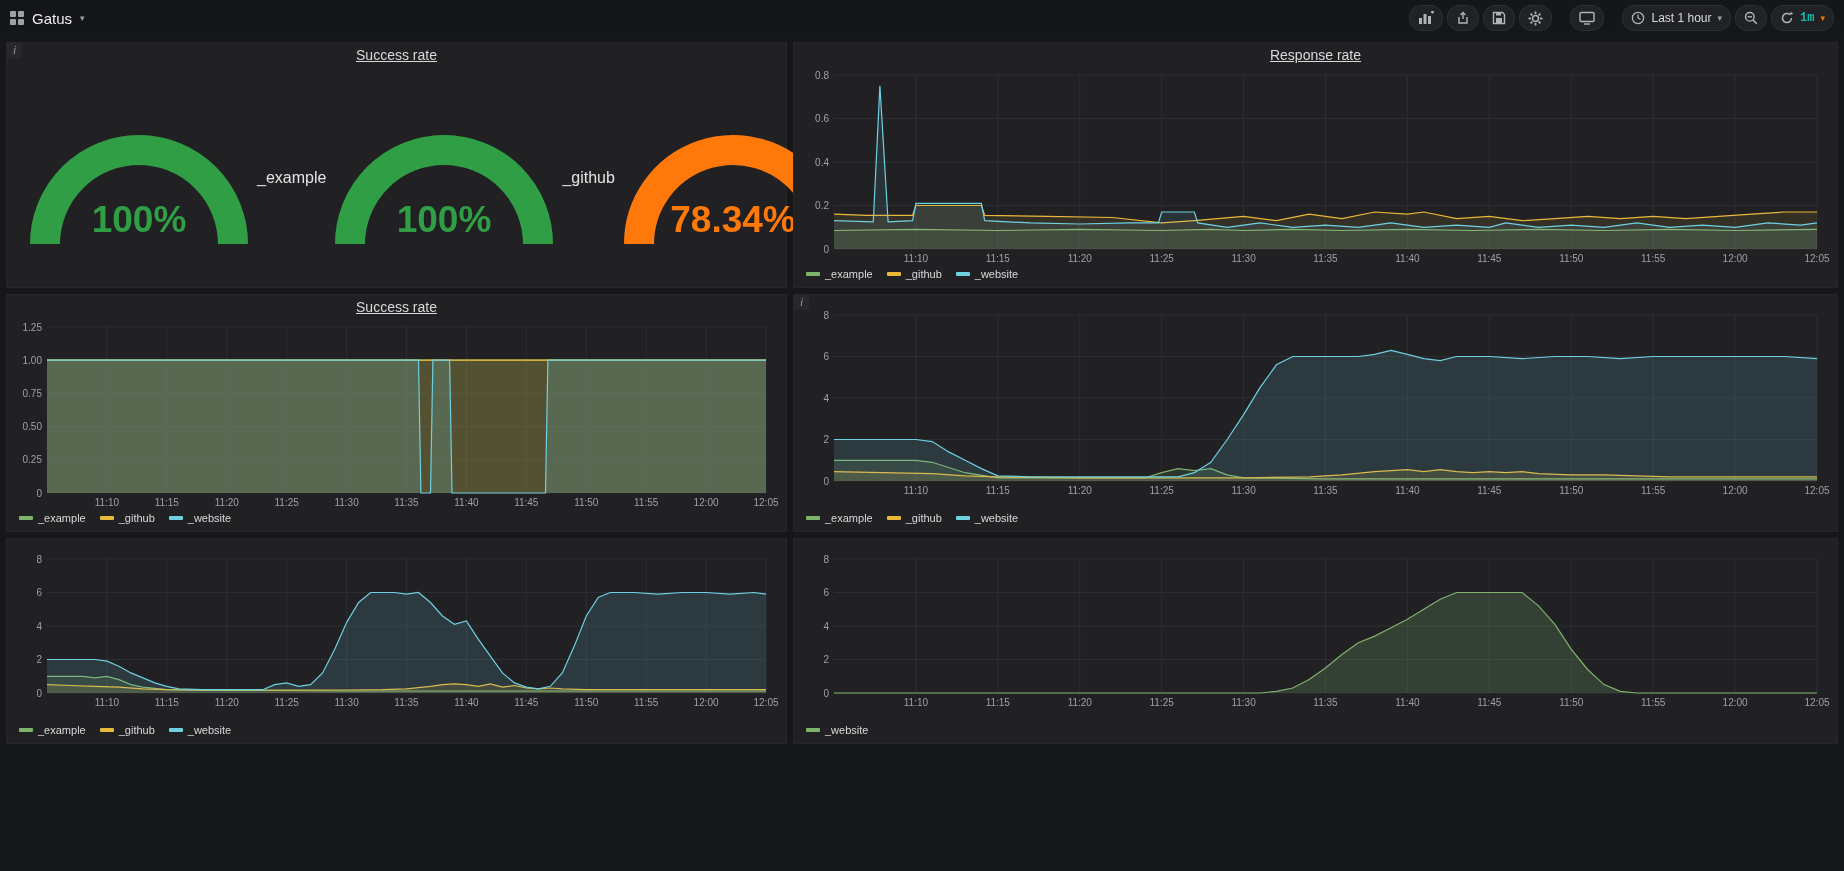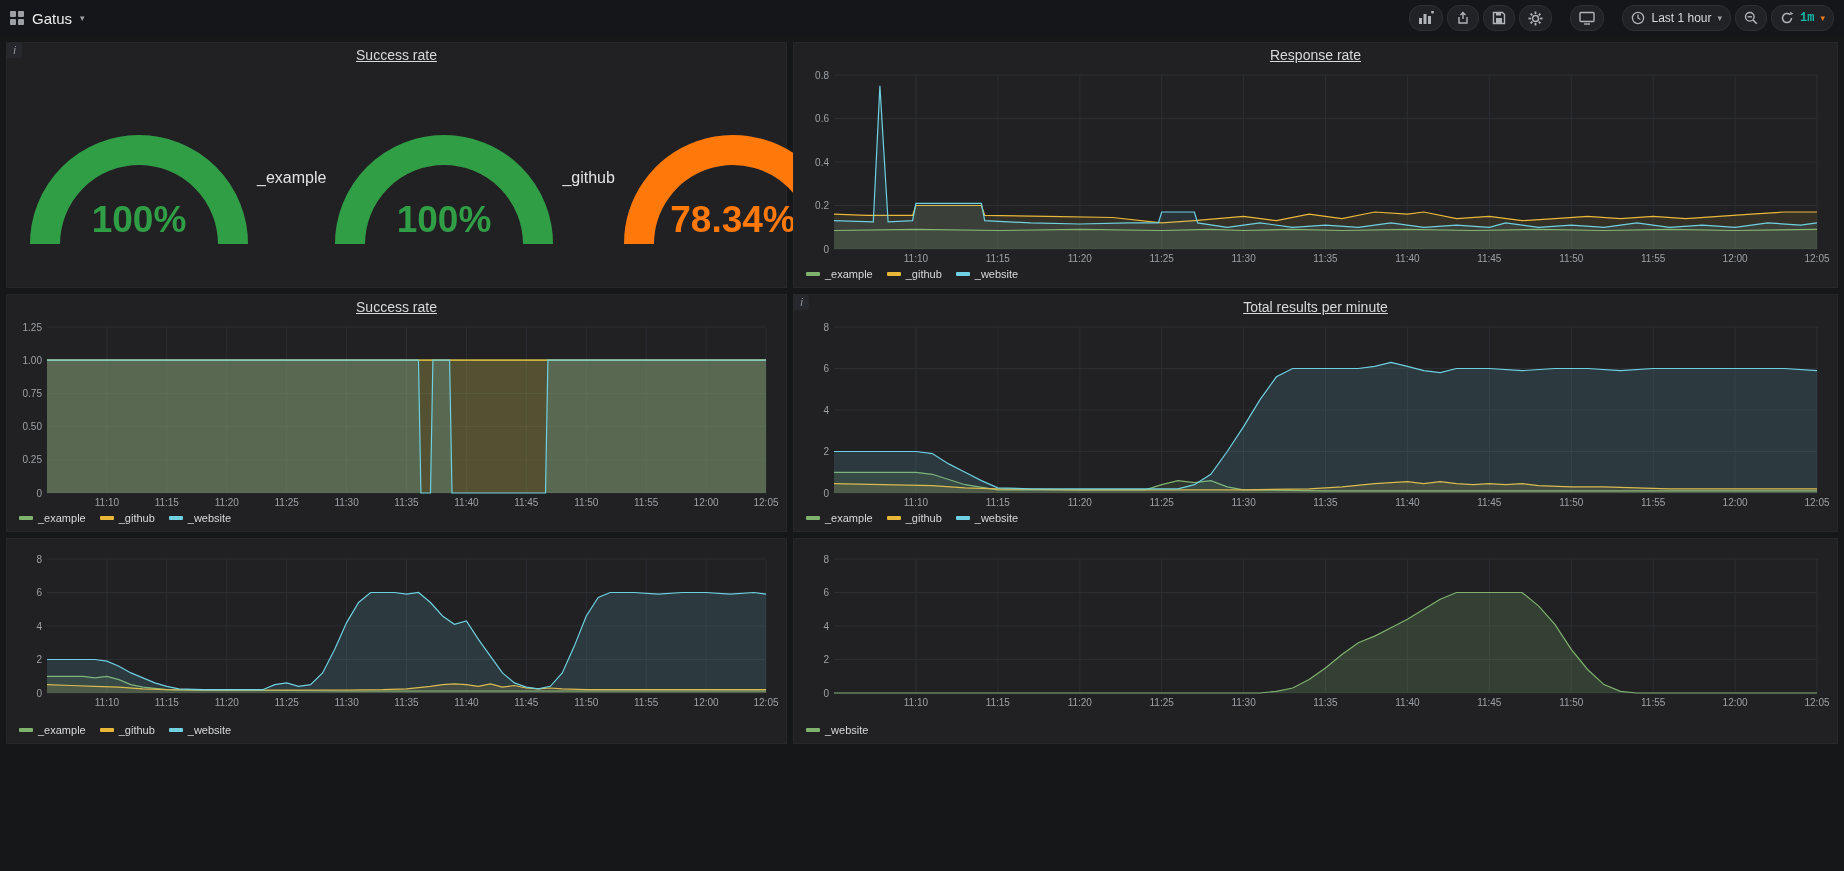--- a/index.html
+++ b/index.html
@@ -295,23 +295,20 @@
         </span>
         <span class="legend-item">
           <i class="sw" style="background:#6ED0E0"></i>
           <span>_website</span>
         </span>
       </div>
   </section>
 
   <section class="panel">
     <span class="info-corner">i</span>
-    <div class="panel-header">
-      <span class="panel-title">Total results per minute</span>
-    </div>
     <div class="chart-wrap">
       <svg class="chart" viewBox="0 0 1031 190">
           <line class="grid" x1="115.9" y1="174.0" x2="115.9" y2="8"></line>
           <text x="115.9" y="187" text-anchor="middle">11:10</text>
           <line class="grid" x1="197.8" y1="174.0" x2="197.8" y2="8"></line>
           <text x="197.8" y="187" text-anchor="middle">11:15</text>
           <line class="grid" x1="279.8" y1="174.0" x2="279.8" y2="8"></line>
           <text x="279.8" y="187" text-anchor="middle">11:20</text>
           <line class="grid" x1="361.7" y1="174.0" x2="361.7" y2="8"></line>
           <text x="361.7" y="187" text-anchor="middle">11:25</text>

